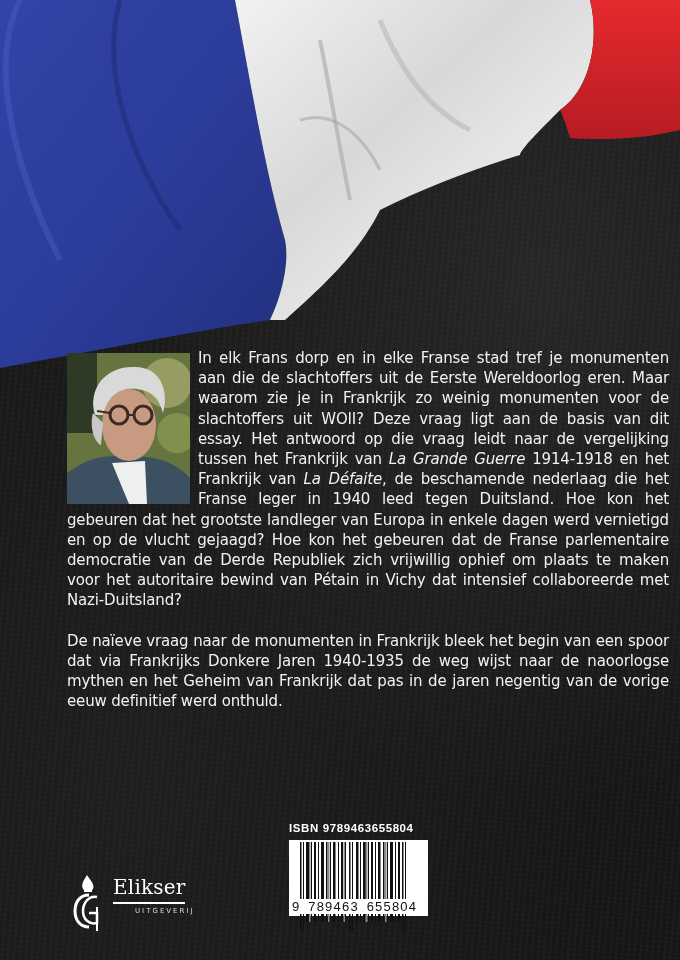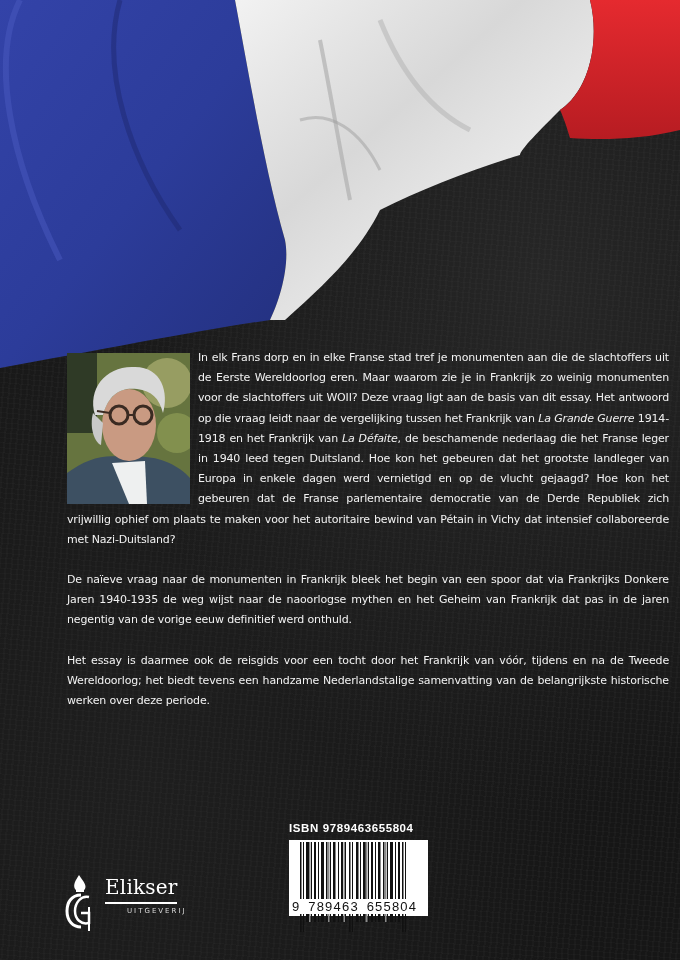--- a/index.html
+++ b/index.html
@@ -24,32 +24,32 @@
     .flag {
       position: absolute; left: 0; top: 0; width: 680px; height: 370px;
     }
     .author-photo {
       position: absolute; left: 67px; top: 353px; width: 123px; height: 151px;
       overflow: hidden;
       background: linear-gradient(135deg, #5d6b3a 0%, #9aa260 30%, #6f7d45 55%, #3b4a2a 100%);
     }
     .blurb {
       position: absolute; left: 67px; top: 348px; width: 602px;
-      font-size: 11px; line-height: 20.2px;
+      font-size: 15px; line-height: 20.2px;
       text-align: justify;
       color: #f2f2f2;
       letter-spacing: -0.15px;
     }
     .blurb p { margin: 0 0 20px 0; }
     .blurb .float-spacer {
       float: left; width: 131px; height: 160px;
     }
     .blurb em { font-style: italic; }
     .publisher-logo {
-      position: absolute; left: 65px; top: 873px; width: 120px; height: 60px;
+      position: absolute; left: 73px; top: 873px; width: 120px; height: 60px;
     }
     .logo-name {
       position: absolute; left: 40px; top: 2px;
       font-family: "DejaVu Serif", serif; font-size: 20px; color: #fff;
       letter-spacing: 0.2px;
     }
     .logo-sub {
       position: absolute; left: 43px; top: 34px;
       font-family: "DejaVu Sans", sans-serif; font-size: 7px; letter-spacing: 2px;
       color: #dcdcdc;
@@ -133,21 +133,20 @@
       <line x1="30" y1="58" x2="43" y2="60" stroke="#3a2a22" stroke-width="2"></line>
     </svg>
   </div>
 
   <div class="blurb">
     <p>
       <span class="float-spacer"></span>
       <span>In elk Frans dorp en in elke Franse stad tref je monumenten aan die de slachtoffers uit de Eerste Wereldoorlog eren. Maar waarom zie je in Frankrijk zo weinig monumenten voor de slachtoffers uit WOII? Deze vraag ligt aan de basis van dit essay. Het antwoord op die vraag leidt naar de vergelijking tussen het Frankrijk van </span><em>La Grande Guerre</em><span> 1914-1918 en het Frankrijk van </span><em>La Défaite</em><span>, de beschamende nederlaag die het Franse leger in 1940 leed tegen Duitsland. Hoe kon het gebeuren dat het grootste landleger van Europa in enkele dagen werd vernietigd en op de vlucht gejaagd? Hoe kon het gebeuren dat de Franse parlementaire democratie van de Derde Republiek zich vrijwillig ophief om plaats te maken voor het autoritaire bewind van Pétain in Vichy dat intensief collaboreerde met Nazi-Duitsland?</span>
     </p>
     <p>De naïeve vraag naar de monumenten in Frankrijk bleek het begin van een spoor dat via Frankrijks Donkere Jaren 1940-1935 de weg wijst naar de naoorlogse mythen en het Geheim van Frankrijk dat pas in de jaren negentig van de vorige eeuw definitief werd onthuld.</p>
-    <p>Het essay is daarmee ook de reisgids voor een tocht door het Frankrijk van vóór, tijdens en na de Tweede Wereldoorlog; het biedt tevens een handzame Nederlandstalige samenvatting van de belangrijkste historische werken over deze periode.</p>
   </div>
 
   <div class="publisher-logo">
     <svg width="40" height="60" viewBox="0 0 40 60" style="position:absolute;left:0;top:0;">
 
       <path d="M14,2 C10,8 8,12 10,16 C12,19 18,19 20,16 C22,12 18,8 14,2 Z" fill="#fff"></path>
       <rect x="11" y="16" width="8" height="3" fill="#fff"></rect>
 
       <path d="M16,22 C6,22 2,30 2,38 C2,48 8,54 16,54" stroke="#fff" stroke-width="3" fill="none"></path>
 

